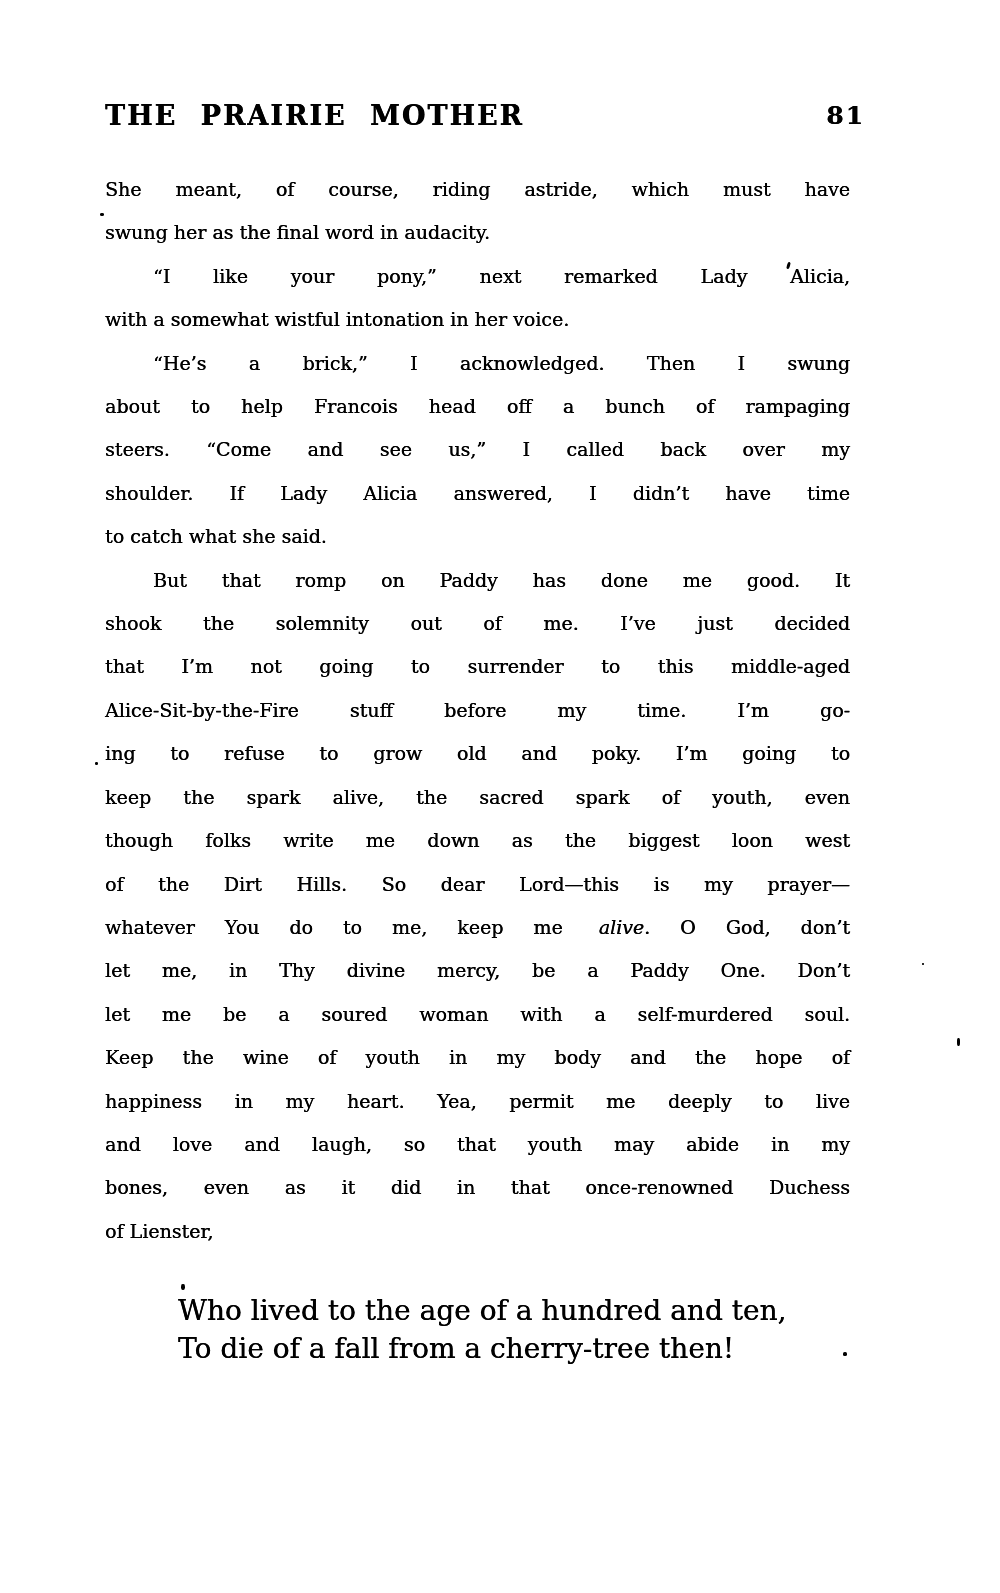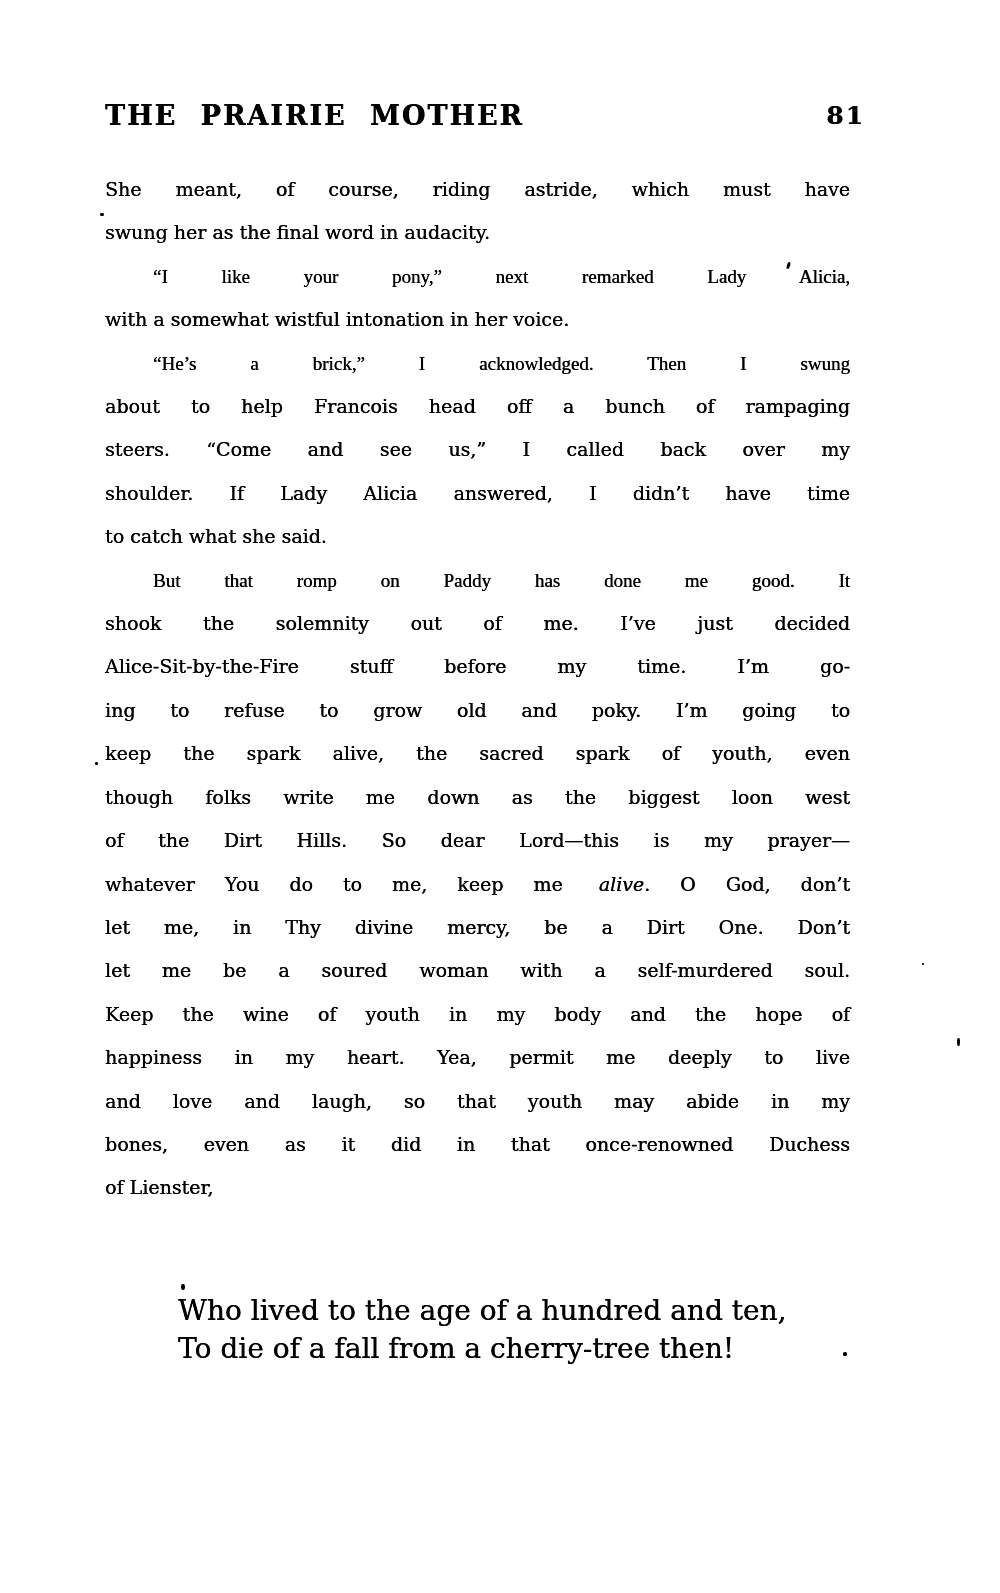--- a/index.html
+++ b/index.html
@@ -39,21 +39,21 @@
     top: 168px;
     width: 745px;
     font-size: 19px;
     line-height: 43.4px;
     text-shadow: 0.35px 0 0 #000;
   }
   .line {
     text-align: justify;
     text-align-last: justify;
   }
-  .line.first { text-indent: 48px; font-family: Liberation Serif, serif; }
+  .line.first { text-indent: 48px; }
   .line.end { text-align-last: left; }
   .line em { font-style: italic; margin-left: 6px; }
   .verse {
     position: absolute;
     left: 178px;
     top: 1292px;
     font-size: 28px;
     line-height: 38px;
     text-shadow: 0.35px 0 0 #000;
   }
@@ -92,27 +92,28 @@
       <div class="line first">“He’s a brick,” I acknowledged.  Then I swung</div>
       <div class="line">about to help Francois head off a bunch of rampaging</div>
       <div class="line">steers.  “Come and see us,” I called back over my</div>
       <div class="line">shoulder.  If Lady Alicia answered, I didn’t have time</div>
       <div class="line end">to catch what she said.</div>
     </section>
 
     <section>
       <div class="line first">But that romp on Paddy has done me good.  It</div>
       <div class="line">shook the solemnity out of me.  I’ve just decided</div>
+      <div class="line">that I’m not going to surrender to this middle-aged</div>
       <div class="line">Alice-Sit-by-the-Fire stuff before my time.  I’m go-</div>
       <div class="line">ing to refuse to grow old and poky.  I’m going to</div>
       <div class="line">keep the spark alive, the sacred spark of youth, even</div>
       <div class="line">though folks write me down as the biggest loon west</div>
       <div class="line">of the Dirt Hills.  So dear Lord—this is my prayer—</div>
       <div class="line"><span>whatever You do to me, keep me </span><em>alive</em><span>.  O God, don’t</span></div>
-      <div class="line">let me, in Thy divine mercy, be a Dirt One.  Don’t</div>
+      <div class="line">let me, in Thy divine mercy, be a Paddy One.  Don’t</div>
       <div class="line">let me be a soured woman with a self-murdered soul.</div>
       <div class="line">Keep the wine of youth in my body and the hope of</div>
       <div class="line">happiness in my heart.  Yea, permit me deeply to live</div>
       <div class="line">and love and laugh, so that youth may abide in my</div>
       <div class="line">bones, even as it did in that once-renowned Duchess</div>
       <div class="line end">of Lienster,</div>
     </section>
 
   </main>
 

